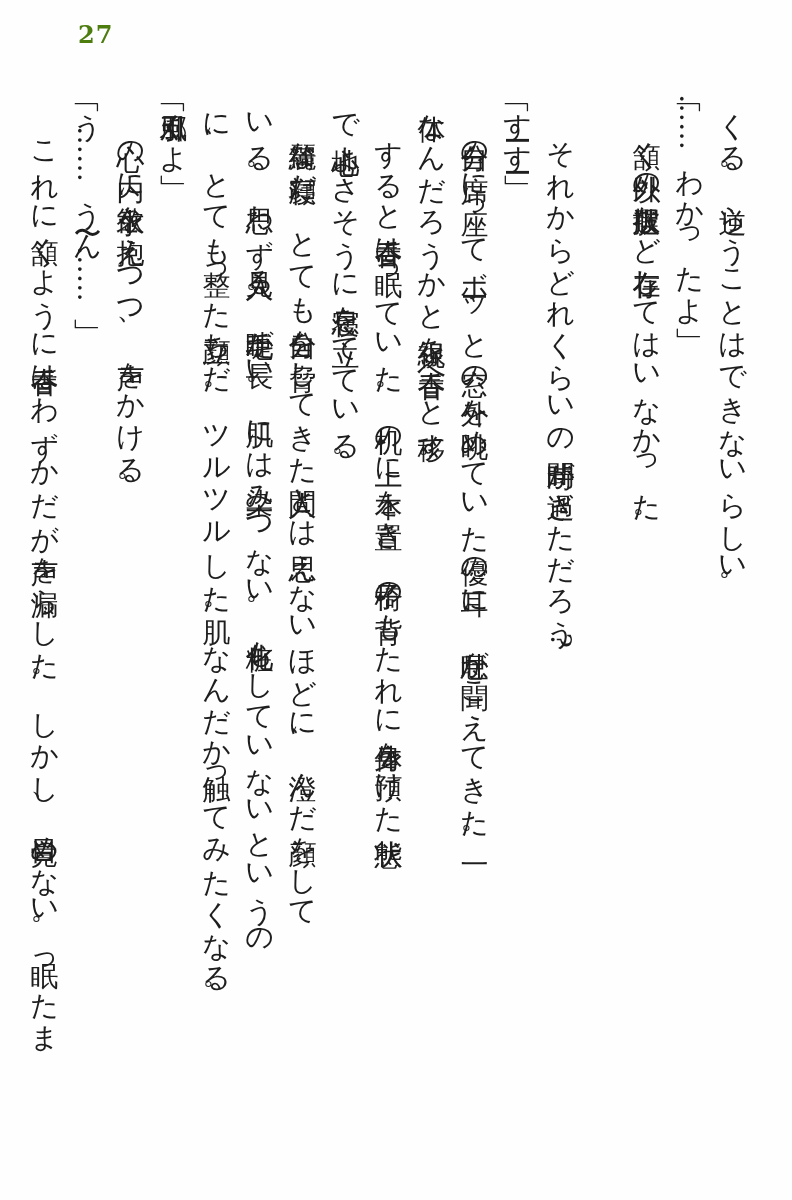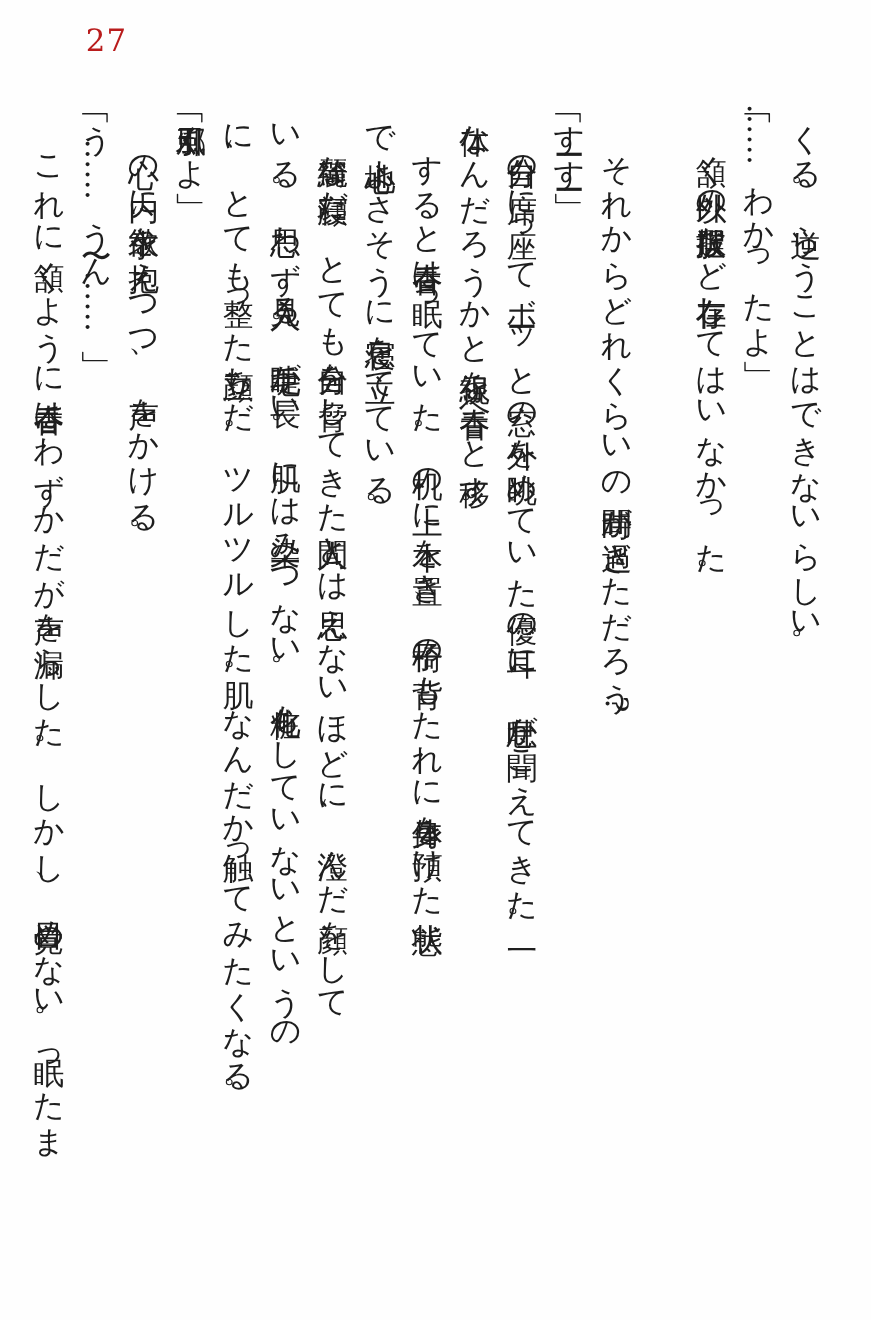--- a/index.html
+++ b/index.html
@@ -17,24 +17,25 @@
     position: relative;
     width: 792px;
     height: 1200px;
     background: #fefefe;
     overflow: hidden;
   }
   .page-number {
     position: absolute;
     top: 20px;
     left: 78px;
-    font-size: 28px;
-    color: #b91c1c;
+    font-size: 24px;
+    color: #4d7c0f;
     letter-spacing: 1px;
     writing-mode: horizontal-tb;
+    font-weight: bold;
   }
   .page-text {
     position: absolute;
     top: 94px;
     right: 38px;
     height: 1068px;
     writing-mode: vertical-rl;
     -webkit-writing-mode: vertical-rl;
     text-orientation: mixed;
     font-size: 28px;

